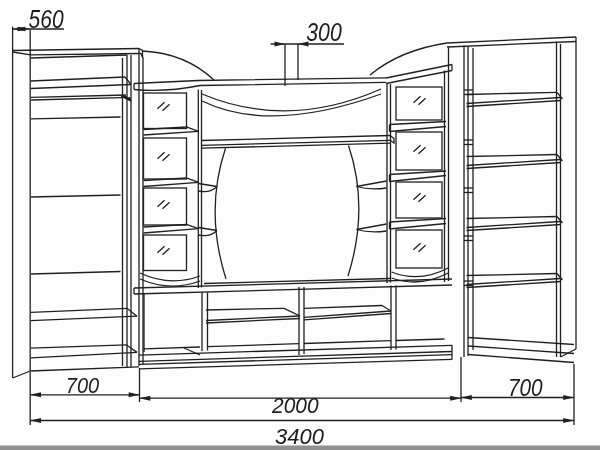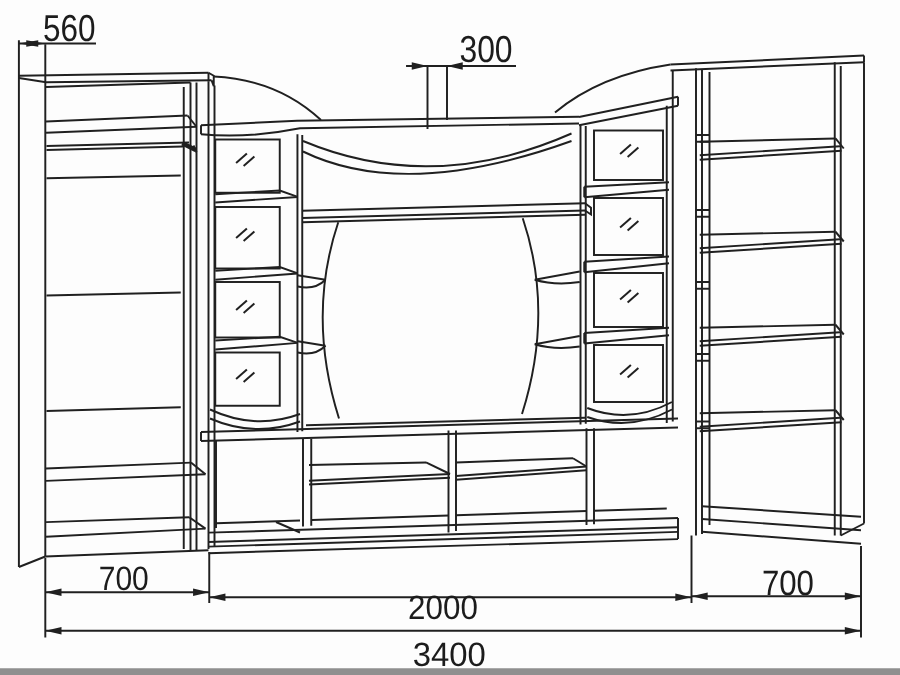--- a/index.html
+++ b/index.html
@@ -1,16 +1,16 @@
 <!DOCTYPE html>
 <html><head>
 <meta charset="utf-8">
 <style>
   html,body{margin:0;padding:0;background:#ffffff;}
-  #stage{width:600px;height:450px;position:relative;background:#fdfdfd;font-family:"Liberation Sans",sans-serif;}
+  #stage{width:600px;height:450px;position:relative;background:#fdfdfd;font-family:"Liberation Sans",sans-serif;font-style:italic;}
   svg{position:absolute;left:0;top:0;}
   text{font-family:"Liberation Sans",sans-serif;fill:#1c1c1c;}
 </style>
 </head>
 <body>
 <div id="stage">
 <svg width="600" height="450" viewBox="0 0 600 450" fill="none" stroke="#202020" stroke-width="1.3">
 <rect x="0" y="0" width="600" height="450" fill="#fdfdfd" stroke="none"></rect>
 
 <g>

